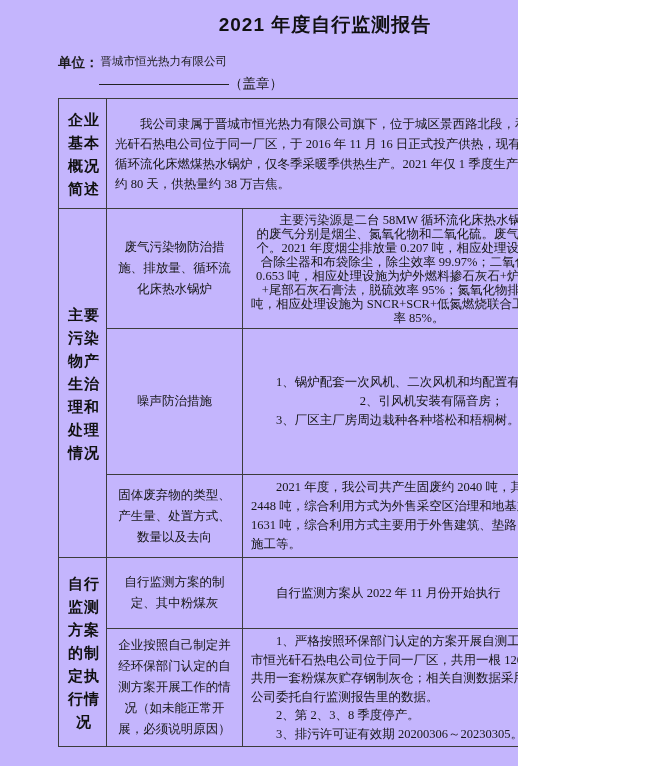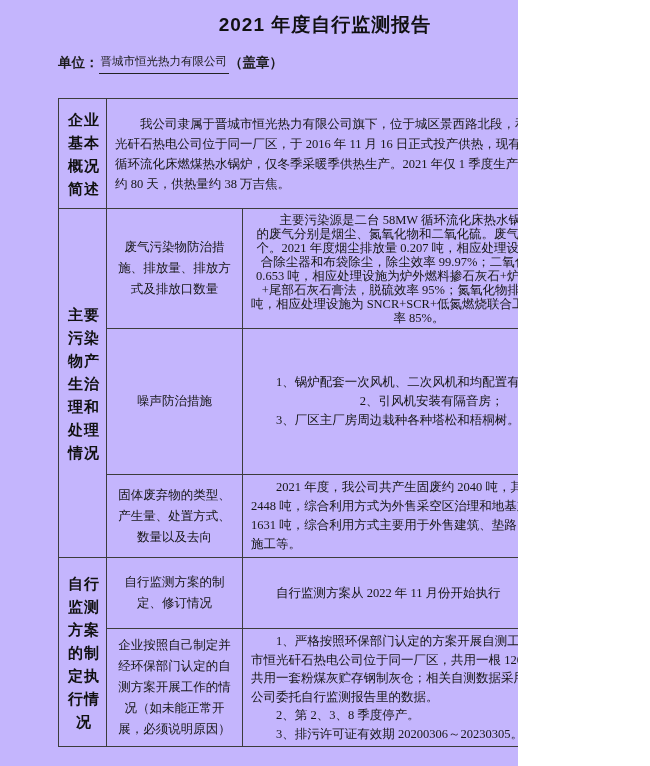--- a/index.html
+++ b/index.html
@@ -18,23 +18,23 @@
     letter-spacing:1px;color:#111;
   }
 
   .meta-row{
     position:absolute;top:54px;left:58px;width:537px;
     display:flex;align-items:flex-start;font-size:13.5px;
   }
   .meta-label{font-weight:600;white-space:nowrap;}
   .unit-value{
     font-size:11.5px;border-bottom:1px solid #222;
-    padding:0 2px 4px 2px;white-space:nowrap;
+    padding:0 2px 15px 2px;white-space:nowrap;
   }
-  .stamp{font-weight:700;white-space:nowrap;}
+  .stamp{font-weight:400;white-space:nowrap;margin-top:21px;}
   .date-group{margin-left:auto;display:flex;align-items:flex-end;}
   .date-underline{
     display:inline-block;width:178px;text-align:center;
     border-bottom:1px solid #222;font-size:13px;padding-bottom:1px;
     font-weight:normal;white-space:nowrap;
   }
 
   table.report{
     position:absolute;top:98px;left:58px;
     border-collapse:collapse;table-layout:fixed;
@@ -90,21 +90,21 @@
       </td>
       <td class="content lh20" colspan="2">
         <p>我公司隶属于晋城市恒光热力有限公司旗下，位于城区景西路北段，和晋城市恒光矸石热电公司位于同一厂区，于 2016 年 11 月 16 日正式投产供热，现有 3 台 58MW 循环流化床燃煤热水锅炉，仅冬季采暖季供热生产。2021 年仅 1 季度生产，运行天数约 80 天，供热量约 38 万吉焦。</p>
       </td>
     </tr>
 
     <tr style="height:120px">
       <td class="vhead" rowspan="3">
         <div class="vhead-inner">主要污染物产生治理和处理情况</div>
       </td>
-      <td class="rowlabel">废气污染物防治措施、排放量、排放方式及排放口数量</td>
+      <td class="rowlabel">废气污染物防治措施、排放量、循环流化床热水锅炉</td>
       <td class="content tight">
         <p>主要污染源是二台 58MW 循环流化床热水锅炉，其排放的废气分别是烟尘、氮氧化物和二氧化硫。废气总排放口一个。2021 年度烟尘排放量 0.207 吨，相应处理设施为电袋复合除尘器和布袋除尘，除尘效率 99.97%；二氧化硫排放量 0.653 吨，相应处理设施为炉外燃料掺石灰石+炉内喷石灰石+尾部石灰石膏法，脱硫效率 95%；氮氧化物排放量 5.439 吨，相应处理设施为 SNCR+SCR+低氮燃烧联合工艺，脱硝效率 85%。</p>
       </td>
     </tr>
     <tr style="height:146px">
       <td class="rowlabel">噪声防治措施</td>
       <td class="content lh19">
         <p>1、锅炉配套一次风机、二次风机和均配置有消音装置；</p>
         <p class="gap">2、引风机安装有隔音房；</p>
         <p>3、厂区主厂房周边栽种各种塔松和梧桐树。</p>
@@ -114,21 +114,21 @@
       <td class="rowlabel">固体废弃物的类型、产生量、处置方式、数量以及去向</td>
       <td class="content lh19">
         <p>2021 年度，我公司共产生固废约 2040 吨，其中粉煤灰 2448 吨，综合利用方式为外售采空区治理和地基加固；炉渣 1631 吨，综合利用方式主要用于外售建筑、垫路、热力管网施工等。</p>
       </td>
     </tr>
 
     <tr style="height:71px">
       <td class="vhead" rowspan="2">
         <div class="vhead-inner">自行监测方案的制定执行情况</div>
       </td>
-      <td class="rowlabel">自行监测方案的制定、修订情况</td>
+      <td class="rowlabel">自行监测方案的制定、其中粉煤灰</td>
       <td class="content lh19">
         <p>自行监测方案从 2022 年 11 月份开始执行</p>
       </td>
     </tr>
     <tr style="height:118px">
       <td class="rowlabel">企业按照自己制定并经环保部门认定的自测方案开展工作的情况（如未能正常开展，必须说明原因）</td>
       <td class="content lh18">
         <p>1、严格按照环保部门认定的方案开展自测工作；和晋城市恒光矸石热电公司位于同一厂区，共用一根 120 米烟囱，共用一套粉煤灰贮存钢制灰仓；相关自测数据采用矸石热电公司委托自行监测报告里的数据。</p>
         <p>2、第 2、3、8 季度停产。</p>
         <p>3、排污许可证有效期 20200306～20230305。</p>

